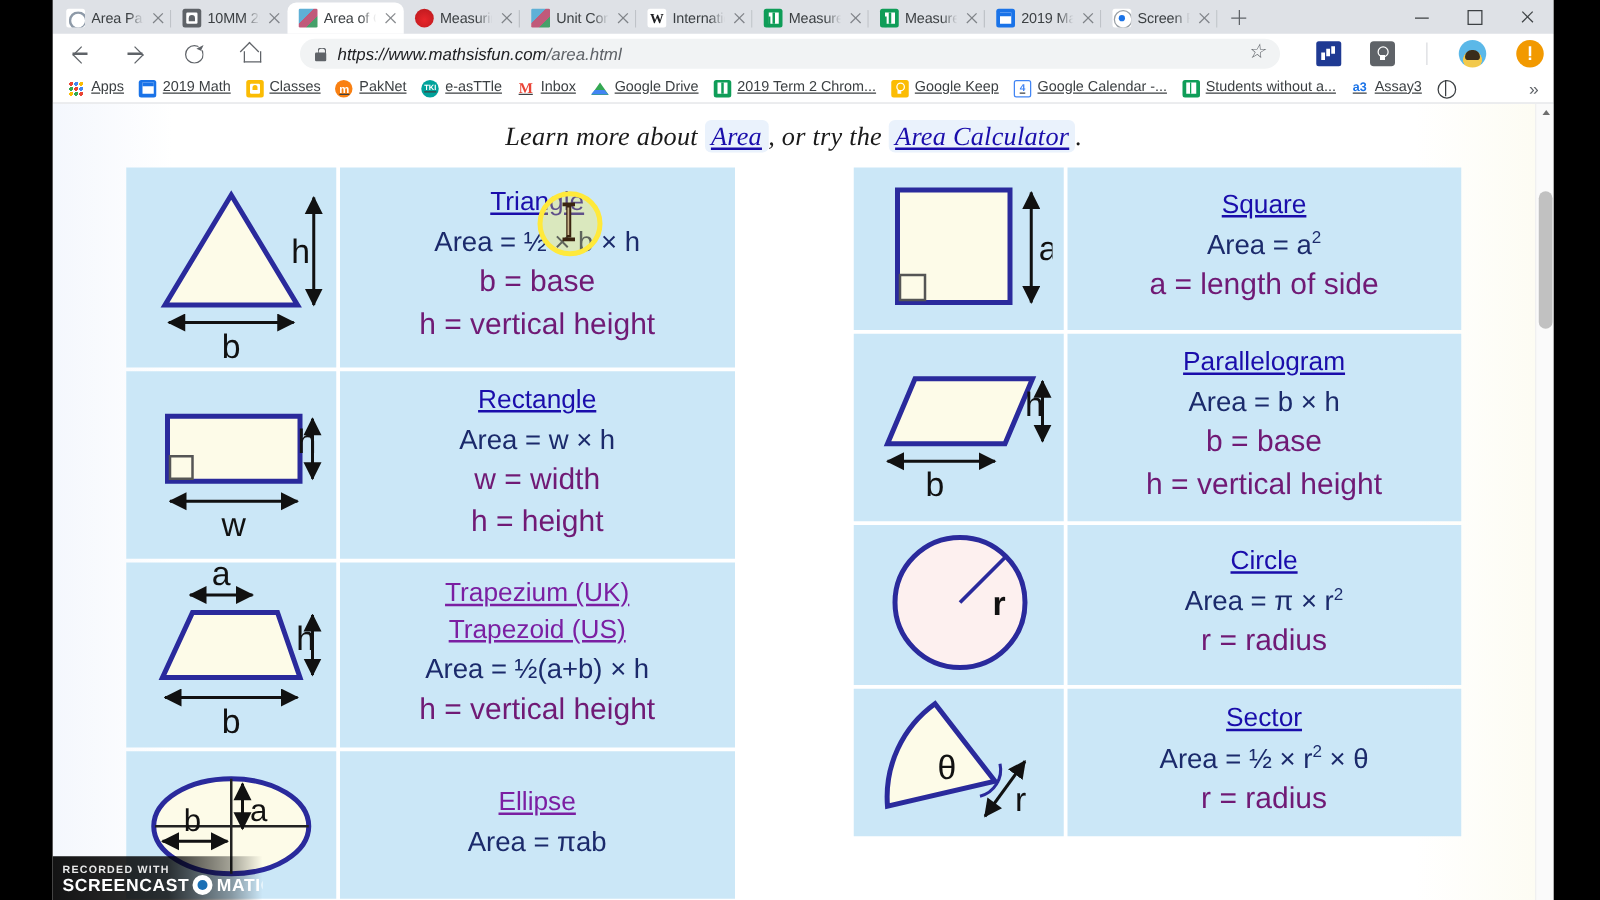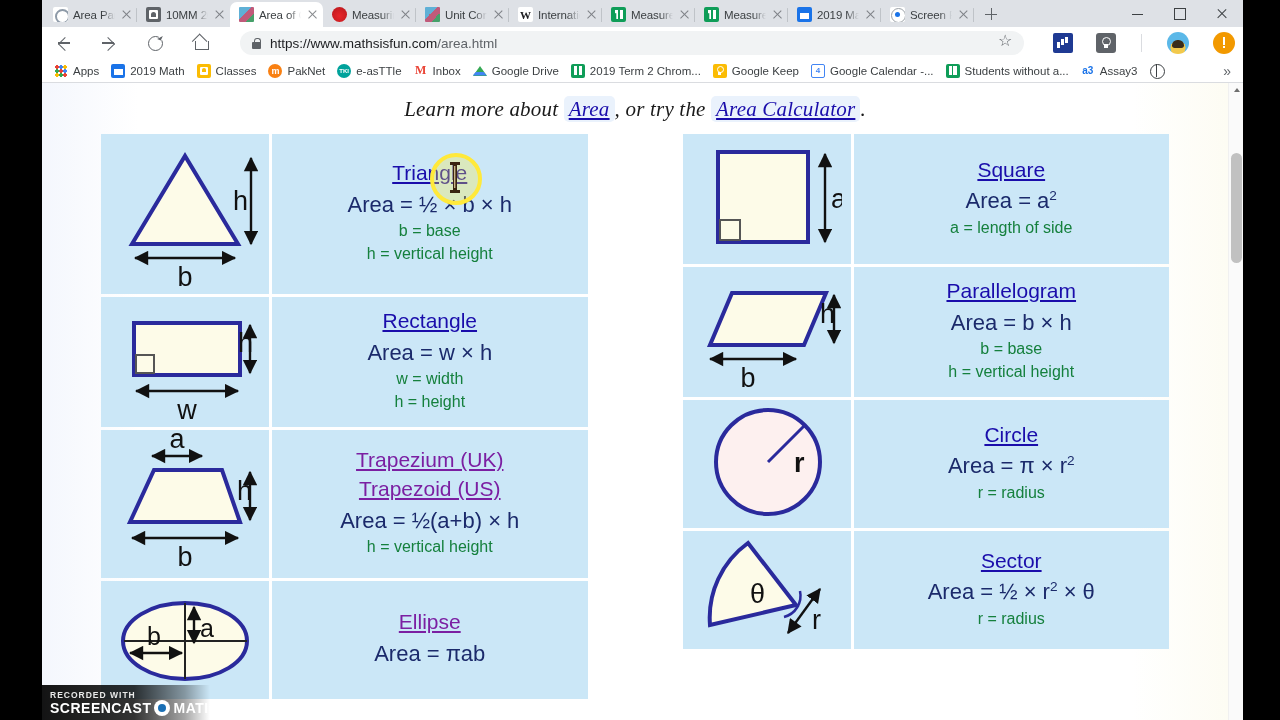--- a/index.html
+++ b/index.html
@@ -124,20 +124,21 @@
   .wc-close::before{transform:rotate(45deg);} .wc-close::after{transform:rotate(-45deg);}
 
   
   .toolbar {
     height: 32px;
     background: #ffffff;
     display: flex;
     align-items: center;
     padding: 0 8px;
     gap: 20px;
+    font-style: italic;
   }
   .navbtn { width: 26px; height: 26px; position: relative; flex:0 0 auto; }
   .arrow-left::before, .arrow-right::before {
     content:""; position:absolute; left:9px; top:9px; width:9px; height:9px;
     border-left:1.5px solid #5f6368; border-bottom:1.5px solid #5f6368;
   }
   .arrow-left::before  { transform: rotate(45deg); left:10px;}
   .arrow-right::before { transform: rotate(-135deg); left:7px;}
   .arrow-left::after, .arrow-right::after {
     content:""; position:absolute; top:12.2px; width:12px; height:1.5px; background:#5f6368;
@@ -208,23 +209,23 @@
     height: 24px;
     background: #ffffff;
     display: flex;
     align-items: center;
     padding: 0 6px;
     gap: 0px;
     border-bottom: 1px solid #dadce0;
     position: relative;
   }
   .bm {
-    display: flex; align-items: center; gap: 5px;
+    display: flex; gap: 5px;
     padding: 2px 6px; font-size: 11.5px; color:#3c4043;
-    white-space: nowrap; flex: 0 0 auto;
+    white-space: nowrap; flex: 0 0 auto; text-decoration: underline;
   }
   .bm-ico { width:14px; height:14px; flex:0 0 auto; position:relative; border-radius:2px; }
   .ico-apps { background:#fff; }
   .ico-apps::before {
     content:""; position:absolute; left:1px; top:1px; width:12px; height:12px;
     background:
       radial-gradient(circle 1.6px at 2px 2px,   #ea4335 99%, transparent),
       radial-gradient(circle 1.6px at 6px 2px,   #4285f4 99%, transparent),
       radial-gradient(circle 1.6px at 10px 2px,  #fbbc04 99%, transparent),
       radial-gradient(circle 1.6px at 2px 6px,   #34a853 99%, transparent),
@@ -341,22 +342,22 @@
   }
   .shape-title.link-new { color:#1a0dab; }
   .shape-title.link-visited { color:#7b1fa2; }
   .formula {
     font-size: 22px;
     color: #1b2a6b;
     line-height: 1.42;
     white-space: nowrap;
   }
   .legend {
-    font-size: 16px;
-    color: #15803d;
+    font-size: 24px;
+    color: #701a75;
     line-height: 1.42;
     white-space: nowrap;
   }
   .formula sup, .legend sup { font-size: 0.62em; vertical-align: super; }
 
   .fig { display:block; }
 
   
   .scrollbar {
     position: absolute;

